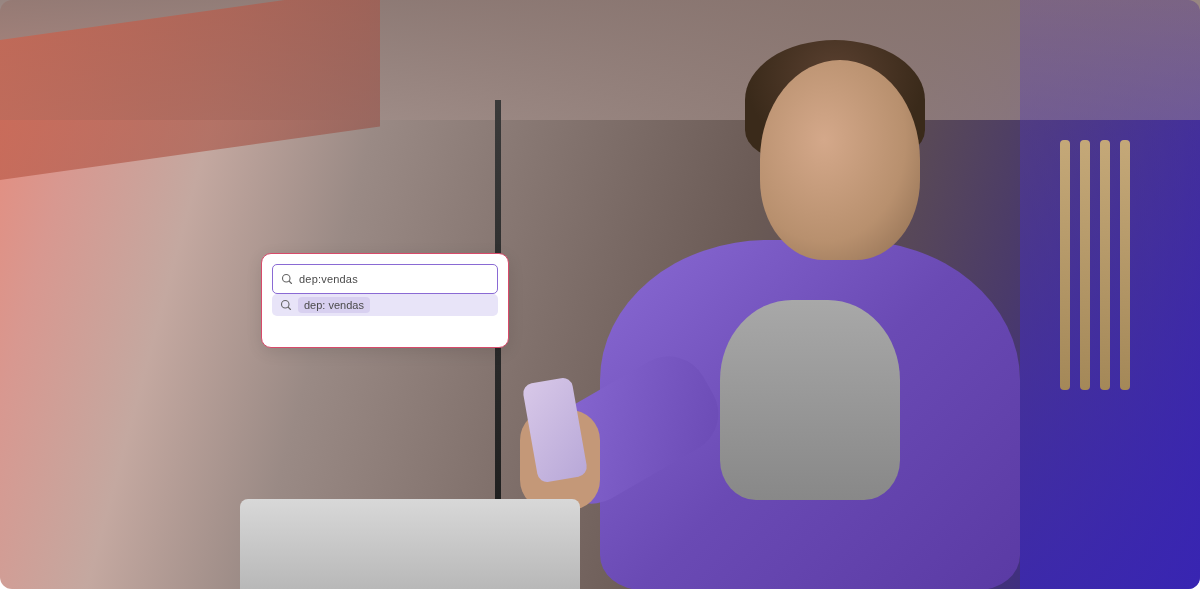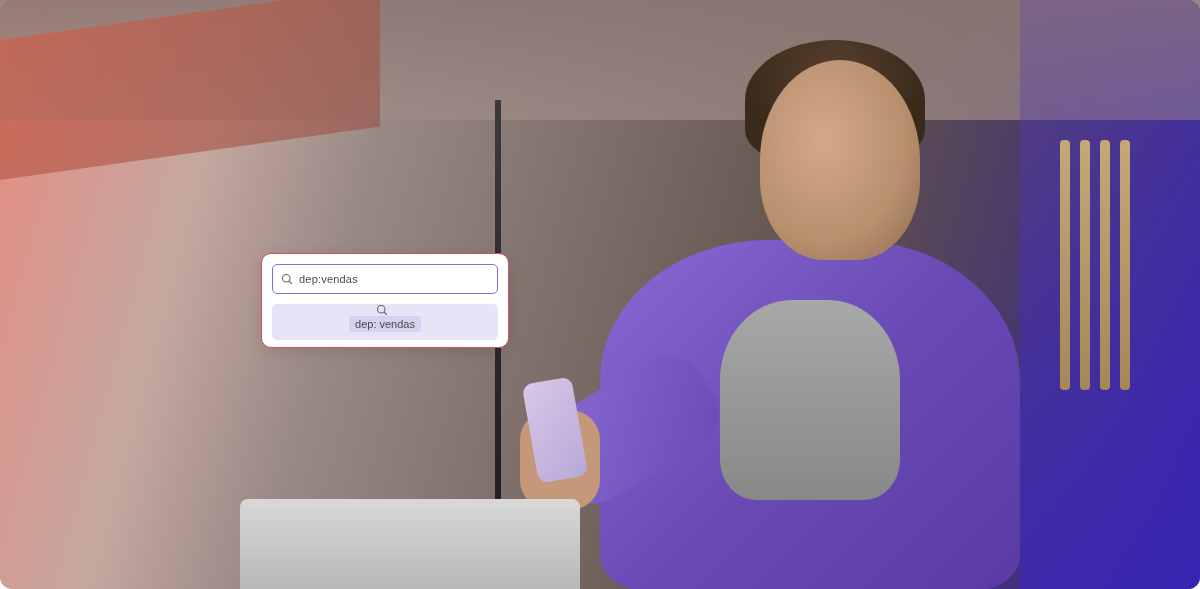--- a/index.html
+++ b/index.html
@@ -187,46 +187,44 @@
     
     .search-input-wrapper {
       display: flex;
       align-items: center;
       width: 100%;
       height: 30px;
       background: #ffffff;
       border: 1.5px solid #8a6ad4;
       border-radius: 5px;
       padding: 0 8px;
-      margin-bottom: 10px;
     }
     
     .search-icon {
       width: 12px;
       height: 12px;
       margin-right: 6px;
       flex-shrink: 0;
     }
     
     .search-text {
       font-size: 11px;
       color: #4a4a4a;
       letter-spacing: 0.2px;
     }
     
     .suggestion-item {
       display: flex;
       align-items: center;
       width: 100%;
-      height: 36px;
+      height: 22px;
       background: #e8e4f8;
       border-radius: 5px;
       padding: 0 8px;
       cursor: pointer;
-      flex-direction: column;
     }
     
     .suggestion-chip {
       display: inline-flex;
       align-items: center;
       background: #d8d0f0;
       border-radius: 4px;
       padding: 2px 6px;
       font-size: 11px;
       color: #4a4a4a;

